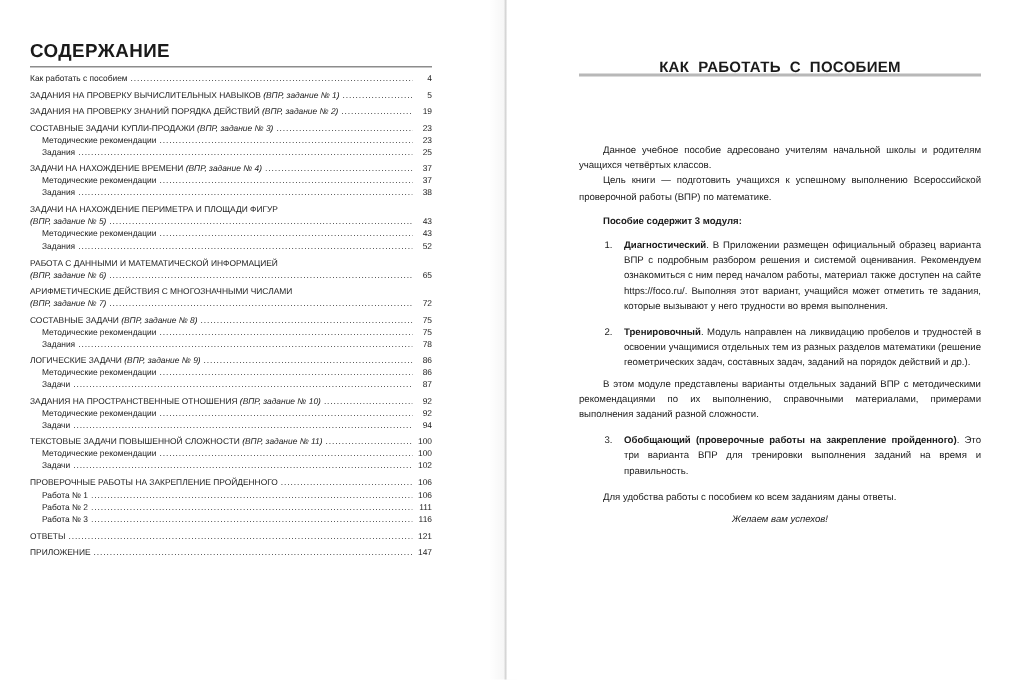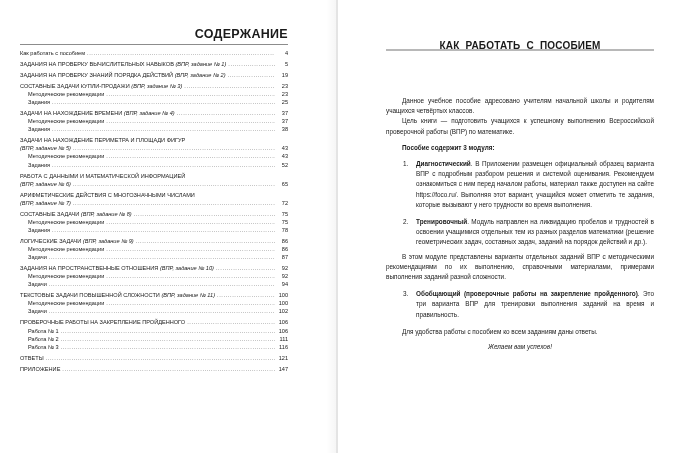--- a/index.html
+++ b/index.html
@@ -7,21 +7,21 @@
          font-family:"Liberation Sans", sans-serif; color:#1a1a1a; }
   .page { position:absolute; top:0; height:453px; background:#fff; }
   .page-left { left:0; width:337px; }
   .page-right { left:338px; width:336px; }
   .spine { position:absolute; left:336px; top:0; width:2px; height:453px;
            background:linear-gradient(to right,#f2f2f2,#d6d6d6,#f2f2f2); }
   .spine-shadow { position:absolute; left:326px; top:0; width:22px; height:453px;
            background:linear-gradient(to right,rgba(0,0,0,0) 0%,rgba(0,0,0,0.035) 45%,rgba(0,0,0,0.035) 55%,rgba(0,0,0,0) 100%); }
 
   
-  .toc-title { position:absolute; left:20px; width:268px; top:27px; text-align:right;
+  .toc-title { position:absolute; left:20px; width:268px; top:27px; text-align:left;
                font-weight:bold; font-size:12.5px; letter-spacing:0.3px; }
   .rule { position:absolute; height:1px; background:#8c8c8c; }
   .toc-rule { left:20px; width:268px; top:44px; }
   .toc { position:absolute; left:20px; top:49px; width:268px; font-size:5.6px; line-height:8.1px; }
   .toc-group { margin-bottom:2.9px; }
   .toc-row { display:flex; align-items:flex-end; white-space:nowrap; }
   .toc-row.sub { padding-left:8px; }
   .toc-text { flex:0 0 auto; }
   .toc-text i { font-style:italic; }
   .leader { flex:1 1 auto; overflow:hidden; margin:0 2px; color:#333; letter-spacing:0.6px; }

